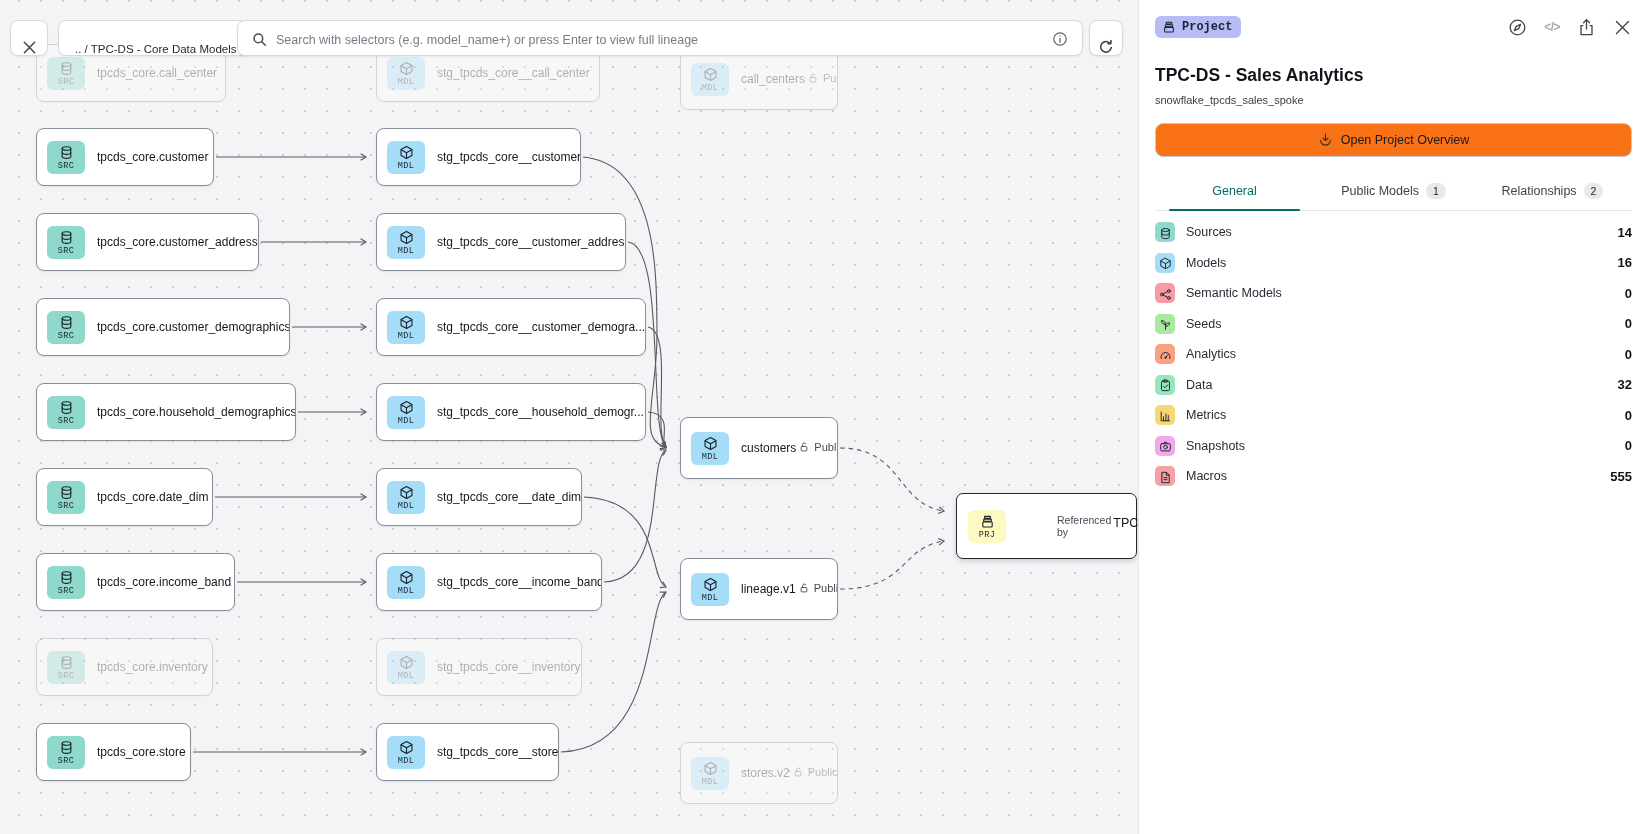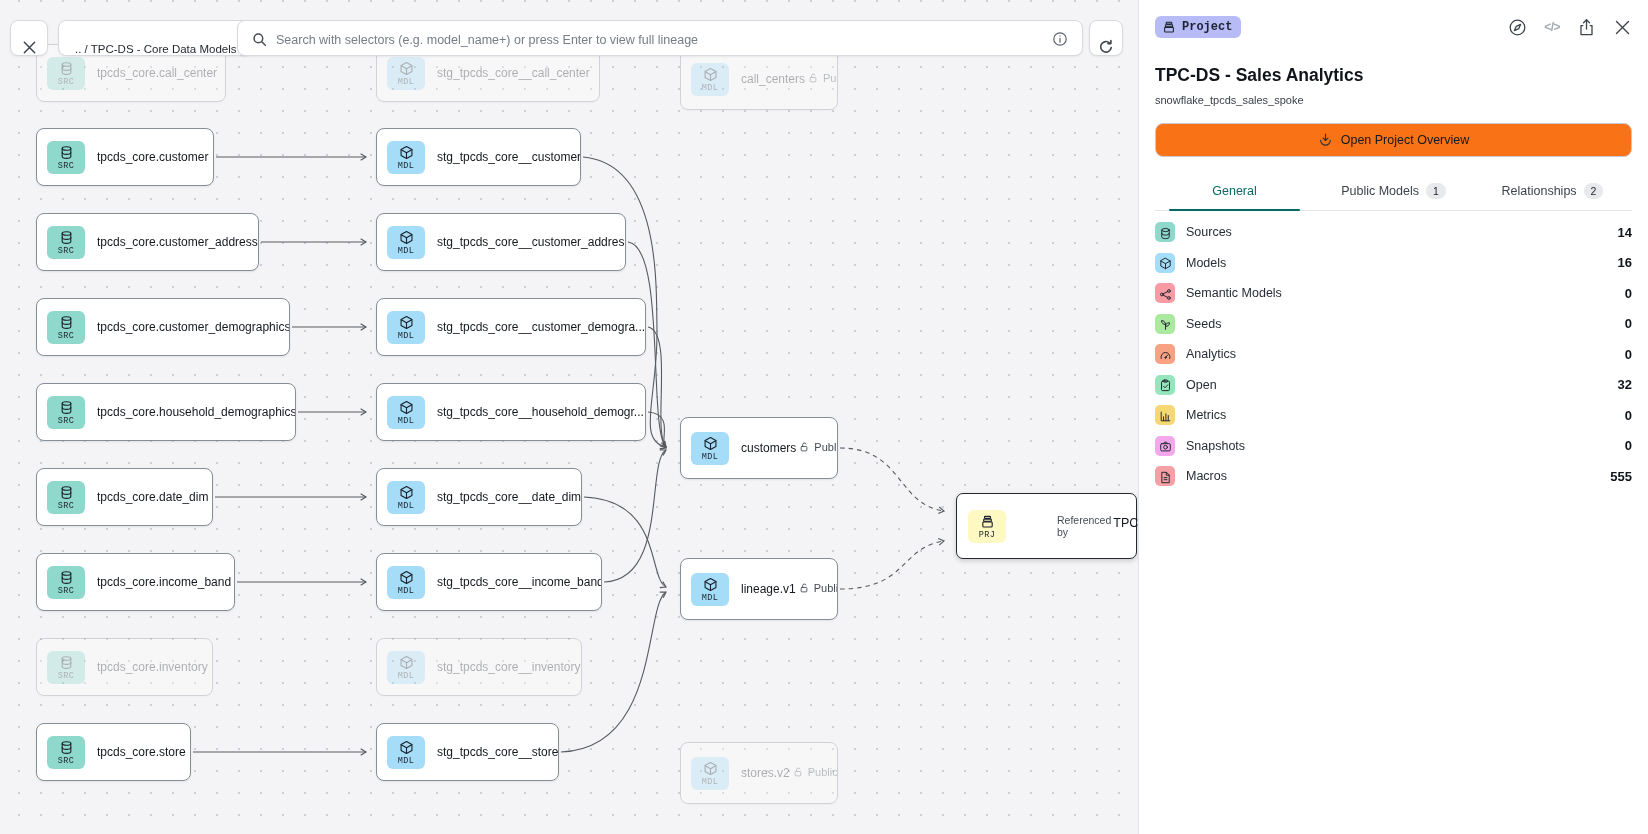--- a/index.html
+++ b/index.html
@@ -554,21 +554,21 @@
   </div>
 
   <div class="rrow">
     <span class="ric" style="background: rgb(150, 230, 189);">
           <span class="ic"><svg viewBox="0 0 16 16">
               <rect x="3.1" y="2.6" width="9.8" height="11.7" rx="1.4"></rect>
               <rect x="5.6" y="1.2" width="4.8" height="2.7" rx="0.9"></rect>
               <path d="M5.5 8.9l1.9 1.9 3.3-3.6"></path>
             </svg></span>
         </span>
-    <span class="rlabel">Open</span>
+    <span class="rlabel">Data</span>
     <span class="rcount">32</span>
   </div>
 
   <div class="rrow">
     <span class="ric" style="background: rgb(246, 215, 118);">
           <span class="ic"><svg viewBox="0 0 16 16">
               <path d="M2.7 2.6v10.7h10.6"></path>
               <path d="M5.6 13V8.4M8.5 13V4.8M11.4 13V6.8"></path>
             </svg></span>
         </span>

